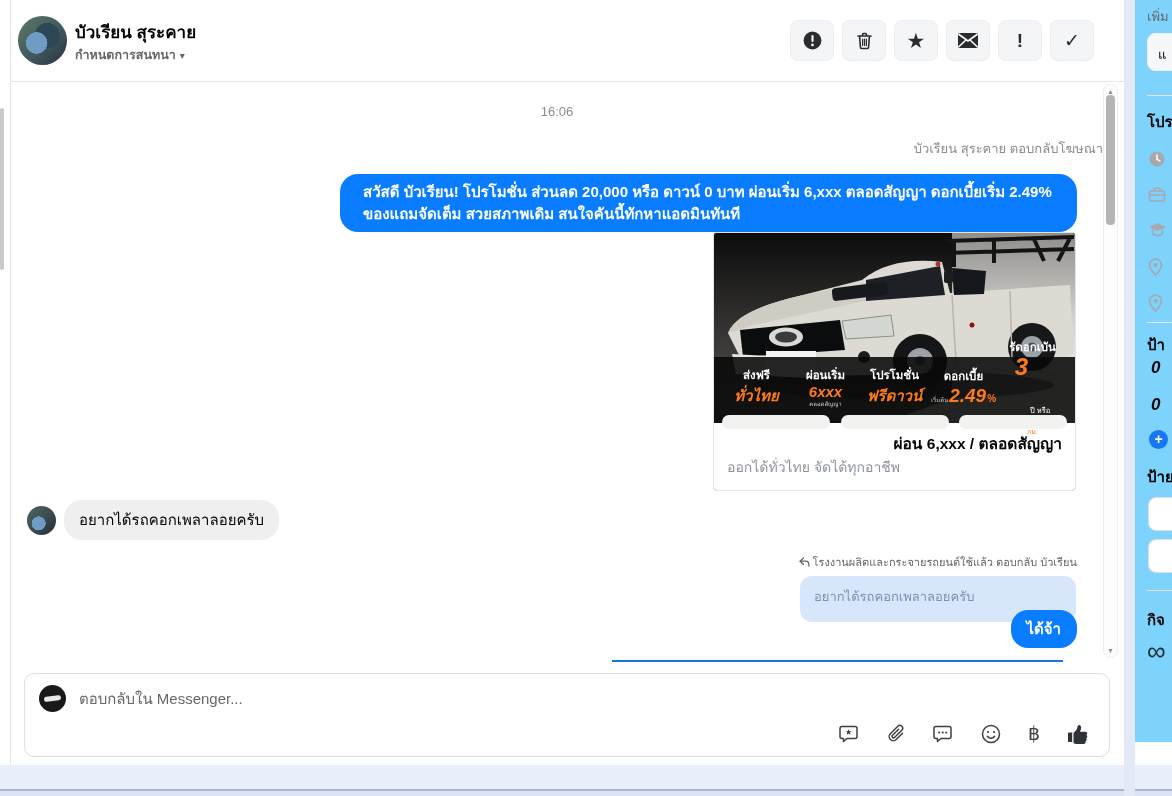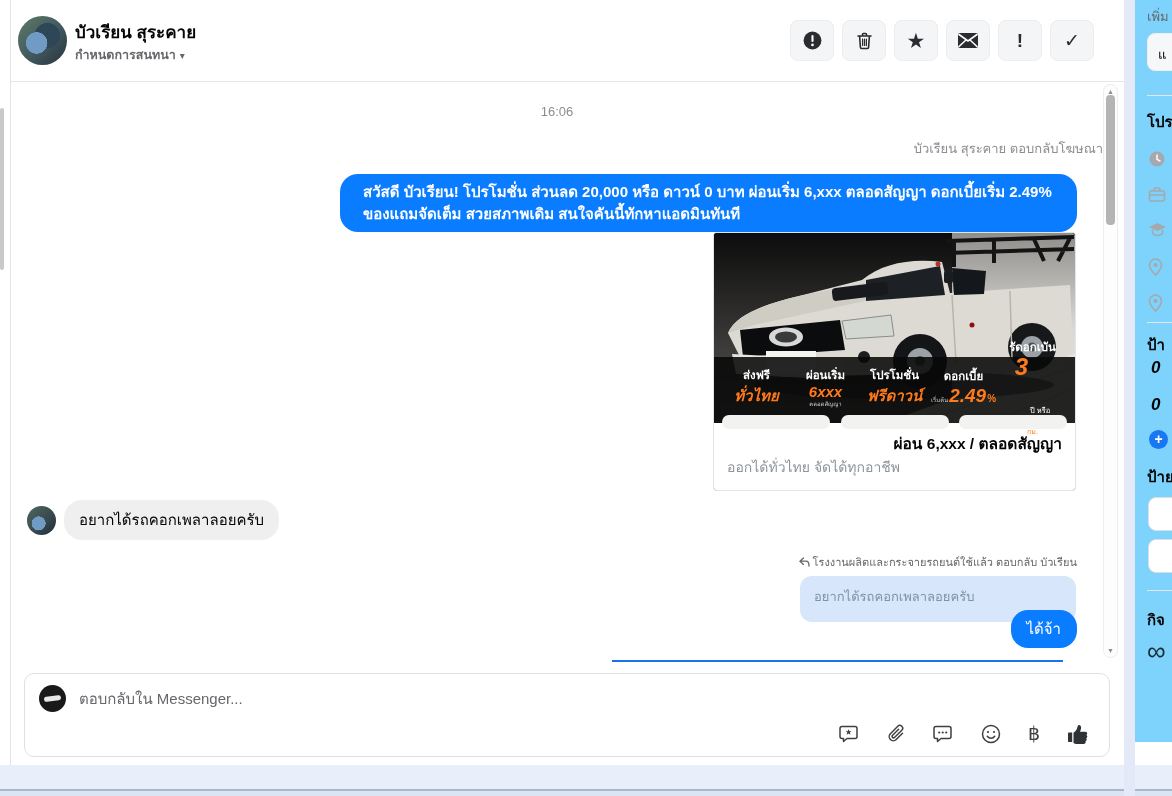--- a/index.html
+++ b/index.html
@@ -68,21 +68,21 @@
                 linear-gradient(135deg,#51685c 0%, #36474f 60%, #222b31 100%); }
   .in-bubble { position:absolute; left:53px; top:418px; background:#efefef; color:#050505;
     border-radius:18px; padding:8px 15px; font-size:15px; }
 
   
   .reply-ctx { position:absolute; right:47px; top:471px; font-size:11px; color:#65676b; display:flex; align-items:center; gap:3px; }
   .reply-ctx svg { display:block; }
   .quote-box { position:absolute; left:789px; top:494px; width:276px; height:46px; background:#d7e6fa;
     border-radius:12px; padding:10px 14px; font-size:13px; color:#7f91ab; }
   .reply-bubble { position:absolute; right:47px; top:528px; background:#0a7cff; color:#fff;
-    border-radius:17px; padding:7px 16px; font-size:15px; font-weight:400; }
+    border-radius:17px; padding:7px 16px; font-size:15px; font-weight:700; }
   .blue-line { position:absolute; left:601px; top:578px; width:451px; height:2px; background:#1a73e8; }
 
   
   .scrollbar { position:absolute; left:1092px; top:2px; width:15px; height:574px; background:#fdfdfd;
     border:1px solid #ededed; border-radius:8px; }
   .sb-up, .sb-down { position:absolute; left:0; width:13px; text-align:center; font-size:7px; color:#8f8f8f; cursor:pointer; }
   .sb-up { top:3px; } .sb-down { bottom:3px; }
   .sb-thumb { position:absolute; left:2px; top:10px; width:9px; height:130px; background:#b4b4b4; border-radius:4px; cursor:grab; }
 
   

